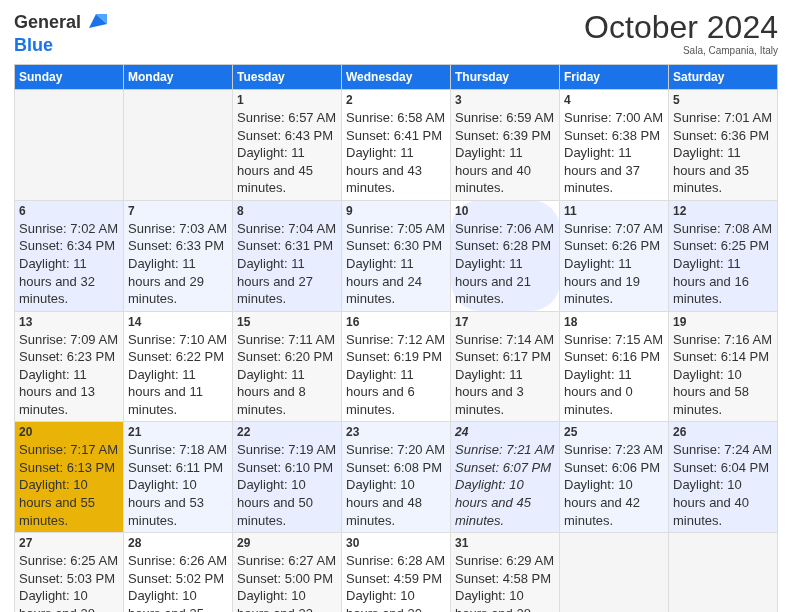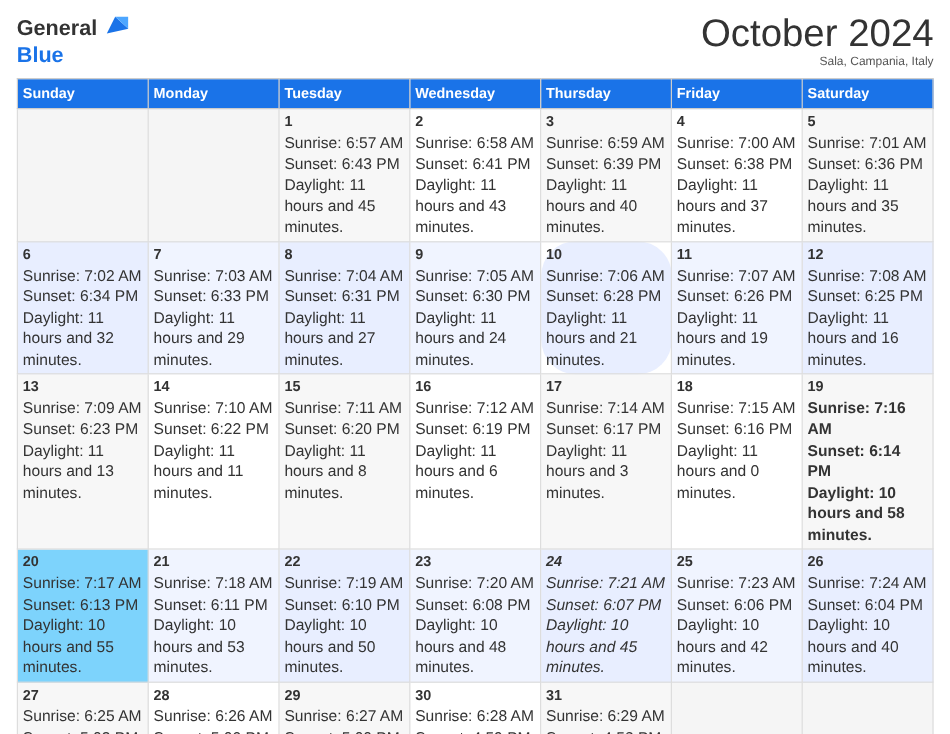--- a/index.html
+++ b/index.html
@@ -10,21 +10,21 @@
       height: 612px;
       overflow: hidden;
     }
     .container {
       width: 792px;
       padding: 10px 14px 10px 14px;
     }
     .header {
       display: flex;
       justify-content: space-between;
-      align-items: center;
+      align-items: flex-end;
       margin-bottom: 8px;
     }
     .logo {
       display: flex;
       align-items: center;
       gap: 0px;
     }
     .logo-text-general {
       font-size: 18px;
       font-weight: bold;
@@ -245,27 +245,27 @@
 Daylight: 11 hours and 3 minutes.</div>
           </td>
           <td style="background: rgb(255, 255, 255);">
             <span class="day-number">18</span>
             <div class="day-info" style="white-space: pre-line;">Sunrise: 7:15 AM
 Sunset: 6:16 PM
 Daylight: 11 hours and 0 minutes.</div>
           </td>
           <td style="background: rgb(247, 247, 247);">
             <span class="day-number">19</span>
-            <div class="day-info" style="white-space: pre-line; font-weight: bold;">Sunrise: 7:16 AM
+            <div class="day-info" style="white-space: pre-line;">Sunrise: 7:16 AM
 Sunset: 6:14 PM
 Daylight: 10 hours and 58 minutes.</div>
           </td>
         </tr>
         <tr>
-          <td style="background: #7dd3fc;">
+          <td style="background: #eab308;">
             <span class="day-number">20</span>
             <div class="day-info" style="white-space: pre-line;">Sunrise: 7:17 AM
 Sunset: 6:13 PM
 Daylight: 10 hours and 55 minutes.</div>
           </td>
           <td style="background: rgb(240, 244, 255);">
             <span class="day-number">21</span>
             <div class="day-info" style="white-space: pre-line;">Sunrise: 7:18 AM
 Sunset: 6:11 PM
 Daylight: 10 hours and 53 minutes.</div>

